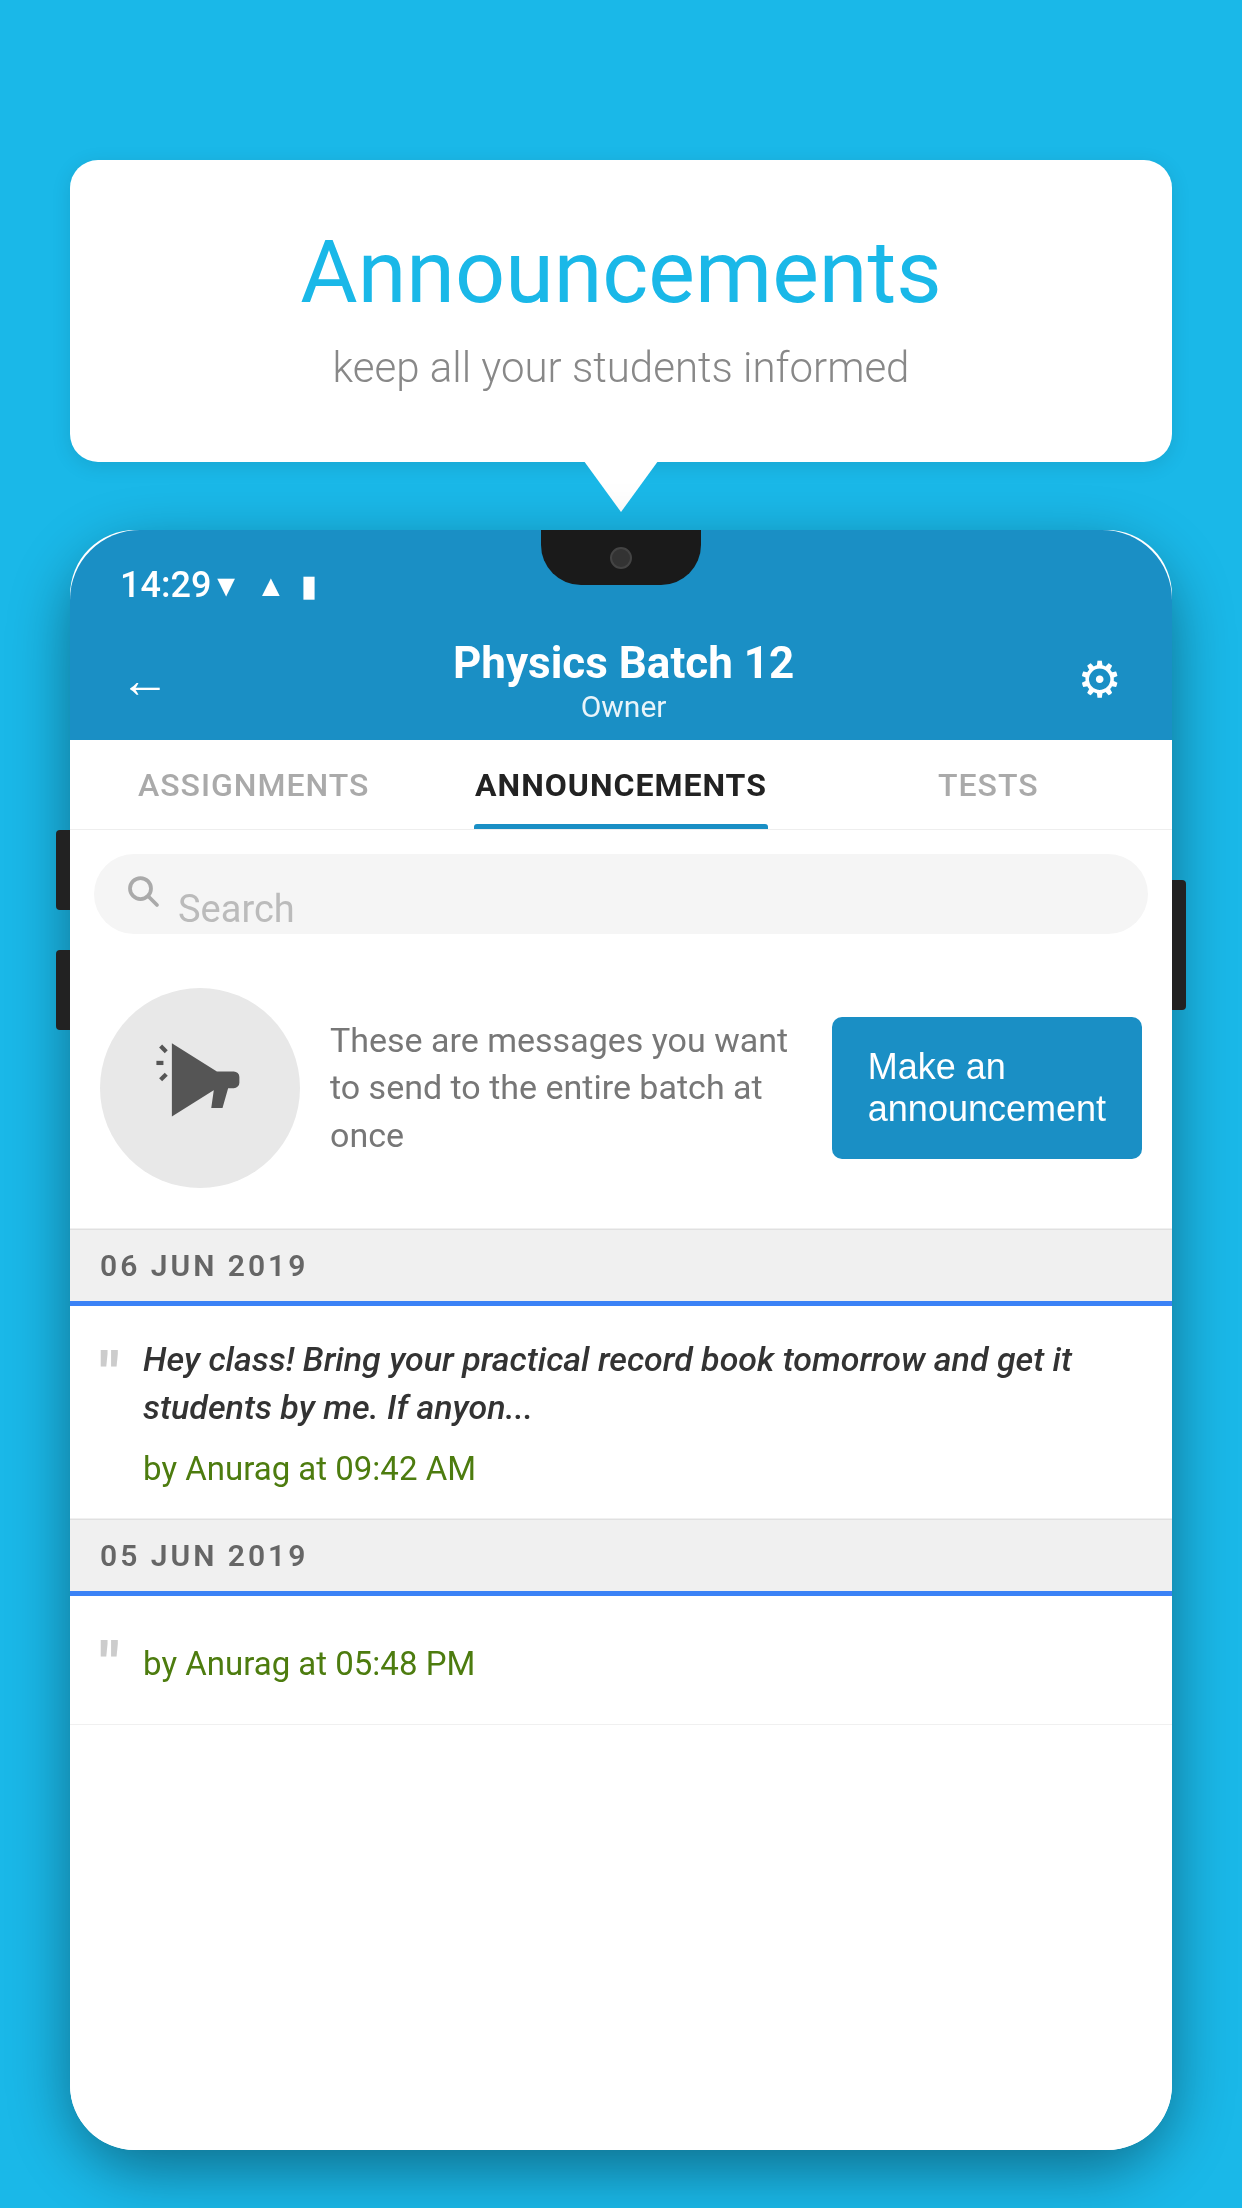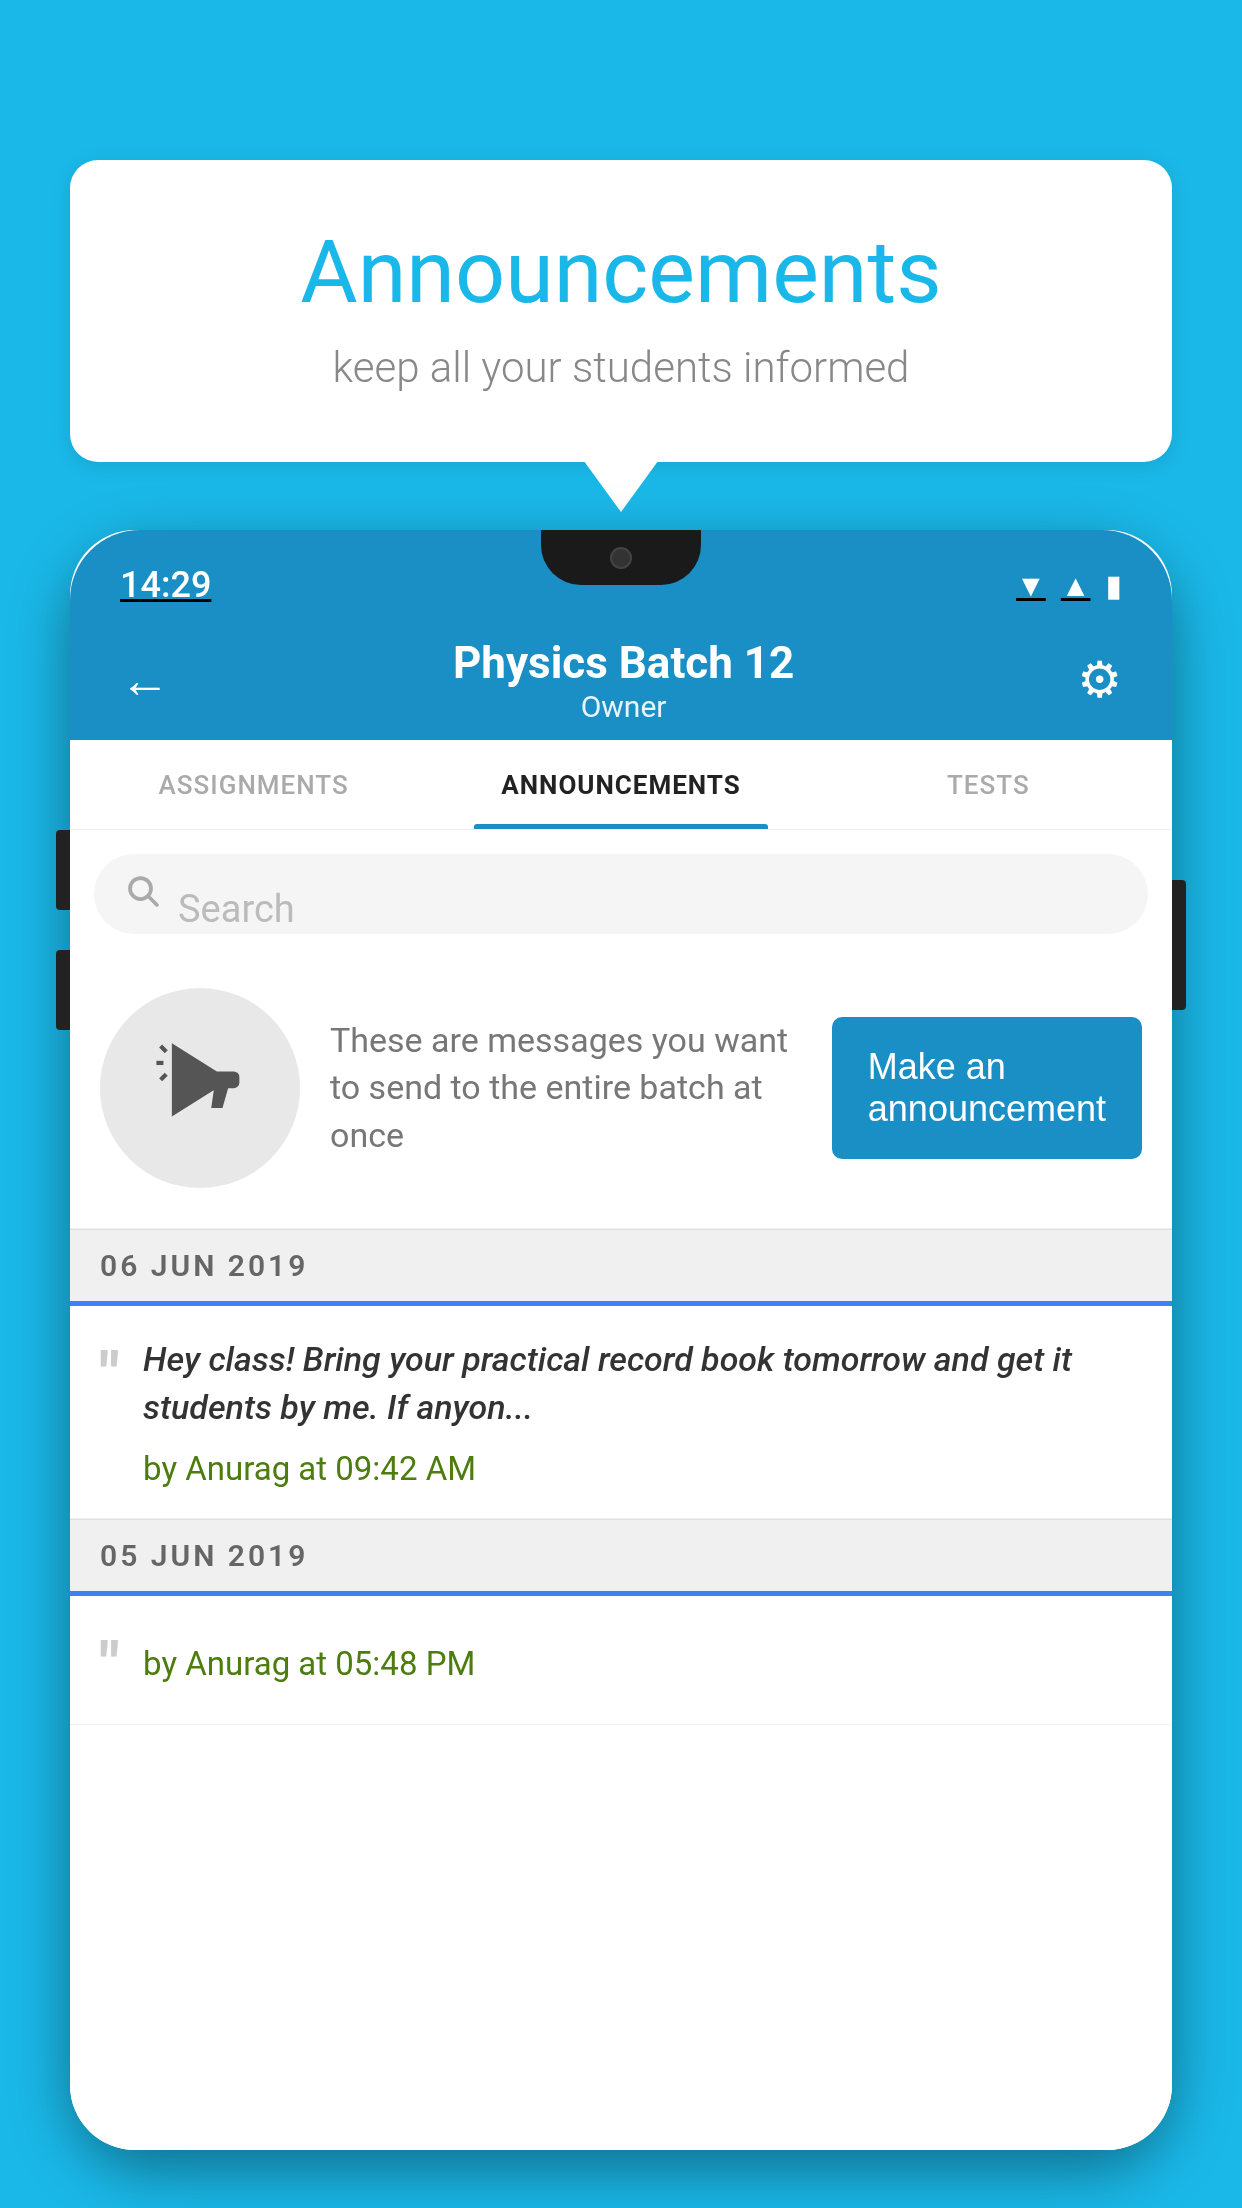--- a/index.html
+++ b/index.html
@@ -79,24 +79,22 @@
       box-shadow: 0 20px 60px rgba(0,0,0,0.4);
     }
 
     
     .phone-status-bar {
       background: #1a8fc5;
       border-radius: 70px 70px 0 0;
       height: 90px;
       display: flex;
       align-items: center;
-      justify-content: space-between;
       padding: 20px 50px 0 50px;
       position: relative;
-      text-decoration: underline;
     }
 
     .status-time {
       color: white;
       font-size: 36px;
       font-weight: 500;
     }
 
     .status-icons {
       display: flex;
@@ -176,21 +174,21 @@
       height: 90px;
       border-bottom: 1px solid #eee;
     }
 
     .tab-item {
       flex: 1;
       display: flex;
       align-items: center;
       justify-content: center;
       height: 100%;
-      font-size: 26px;
+      font-size: 32px;
       font-weight: 500;
       color: #aaa;
       cursor: pointer;
       position: relative;
       letter-spacing: 1px;
       text-align: center;
     }
 
     .tab-item.active {
       color: #222;

